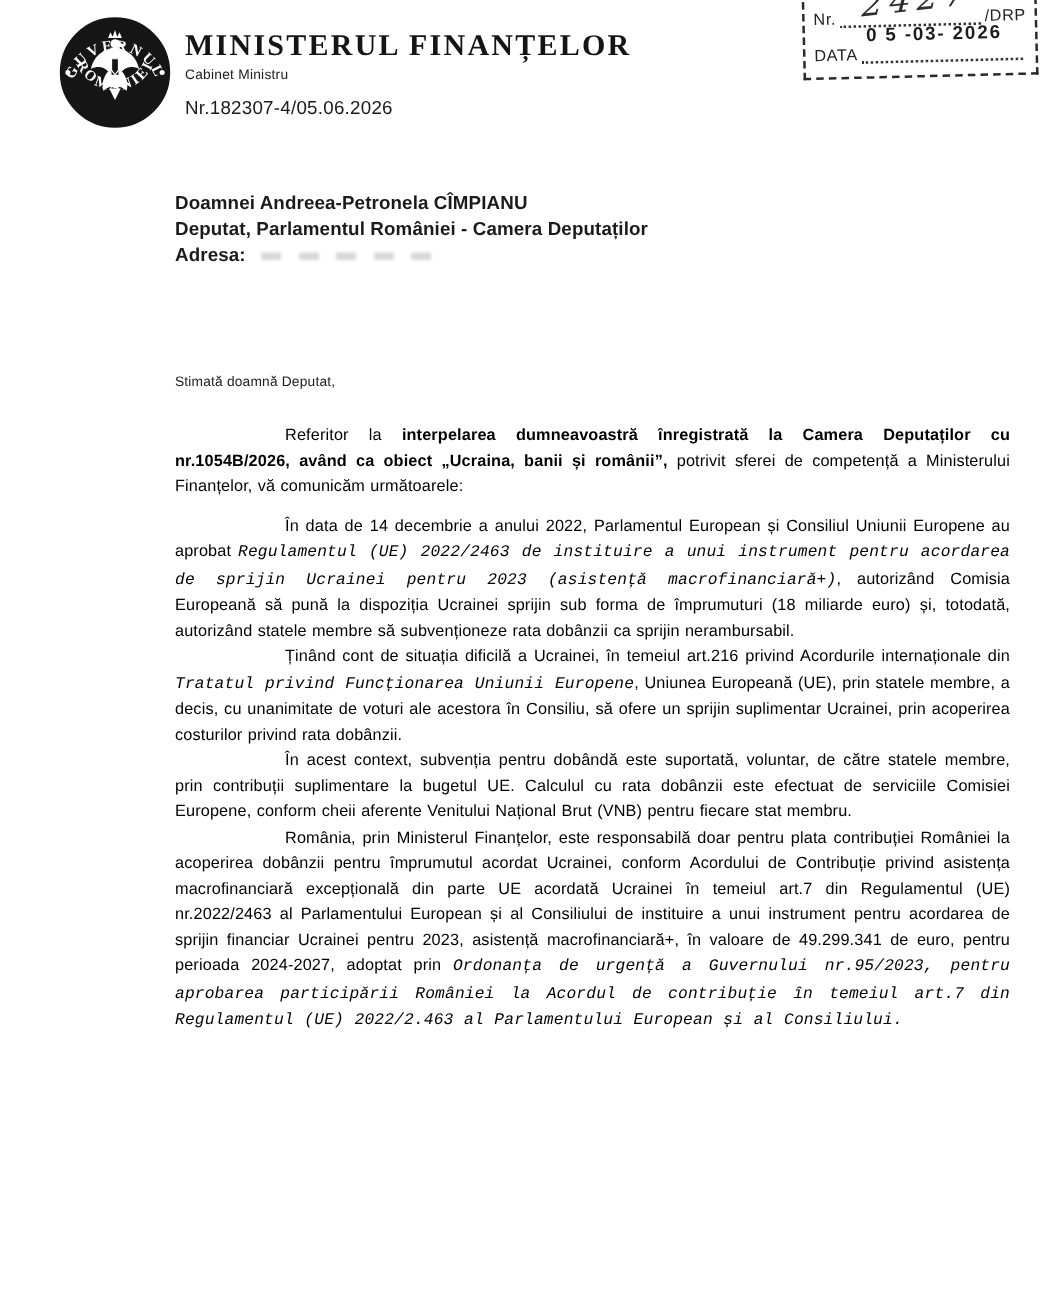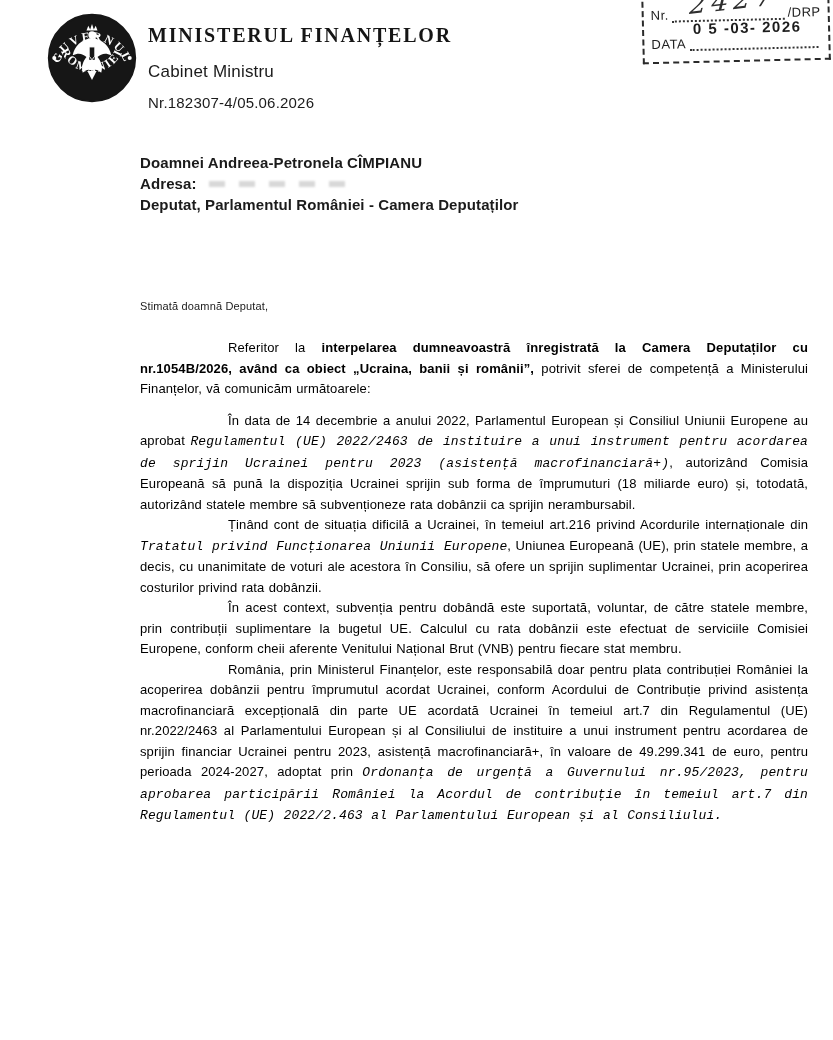--- a/index.html
+++ b/index.html
@@ -5,24 +5,24 @@
   html,body{margin:0;padding:0;}
   body{
     width:833px;height:1040px;background:#ffffff;position:relative;overflow:hidden;
     font-family:"Liberation Sans",sans-serif;color:#1b1b1b;
   }
   .abs{position:absolute;}
   
   #seal{left:46px;top:12px;width:92px;height:92px;}
   #header-text{left:148px;top:24px;}
   .ministry{
-    font-family:"Liberation Serif",serif;font-size:20px;font-weight:700;
+    font-family:"Liberation Serif",serif;font-size:24px;font-weight:700;
     letter-spacing:1.8px;color:#151515;margin:0;
   }
-  .office{font-size:17px;font-weight:400;margin-top:15px;letter-spacing:0.2px;}
+  .office{font-size:11px;font-weight:400;margin-top:3px;letter-spacing:0.2px;}
   .regnum{font-size:15px;font-weight:400;margin-top:12px;letter-spacing:0.2px;}
   
   #stamp{
     left:642px;top:-10px;width:188px;height:72px;
     border:2px dashed #2a2a2a;transform:rotate(-1.4deg);
     box-sizing:border-box;padding:14px 7px 4px 7px;
   }
   .stamp-row{display:flex;align-items:flex-end;font-size:13px;letter-spacing:0.5px;color:#222;}
   .stamp-row .leader{flex:1;border-bottom:2px dotted #333;height:13px;margin:0 3px;position:relative;}
   .stamp-hand{
@@ -104,25 +104,25 @@
   <div class="stamp-row second">
     <span>DATA</span>
     <span class="leader">
       <span class="stamp-date">0 5 -03- 2026</span>
     </span>
   </div>
 </div>
 
 <div class="abs" id="recipient">
   <div>Doamnei Andreea-Petronela CÎMPIANU</div>
+  <div>Deputat, Parlamentul României - Camera Deputaților</div>
   <div id="address-line">
     <span>Adresa:</span>
     <span class="redacted"></span>
   </div>
-  <div>Deputat, Parlamentul României - Camera Deputaților</div>
 </div>
 
 <div class="abs" id="salutation">Stimată doamnă Deputat,</div>
 
 <div class="abs" id="letter-body">
     <p class="first-para"><span>Referitor la </span><span class="bold">interpelarea dumneavoastră înregistrată la Camera Deputaților cu nr.1054B/2026, având ca obiect „Ucraina, banii și românii”,</span><span> potrivit sferei de competență a Ministerului Finanțelor, vă comunicăm următoarele:</span></p>
     <p><span>În data de 14 decembrie a anului 2022, Parlamentul European și Consiliul Uniunii Europene au aprobat </span><span class="italic">Regulamentul (UE) 2022/2463 de instituire a unui instrument pentru acordarea de sprijin Ucrainei pentru 2023 (asistență macrofinanciară+)</span><span>, autorizând Comisia Europeană să pună la dispoziția Ucrainei sprijin sub forma de împrumuturi (18 miliarde euro) și, totodată, autorizând statele membre să subvenționeze rata dobânzii ca sprijin nerambursabil.</span></p>
     <p><span>Ținând cont de situația dificilă a Ucrainei, în temeiul art.216 privind Acordurile internaționale din </span><span class="italic">Tratatul privind Funcționarea Uniunii Europene</span><span>, Uniunea Europeană (UE), prin statele membre, a decis, cu unanimitate de voturi ale acestora în Consiliu, să ofere un sprijin suplimentar Ucrainei, prin acoperirea costurilor privind rata dobânzii.</span></p>
     <p><span>În acest context, subvenția pentru dobândă este suportată, voluntar, de către statele membre, prin contribuții suplimentare la bugetul UE. Calculul cu rata dobânzii este efectuat de serviciile Comisiei Europene, conform cheii aferente Venitului Național Brut (VNB) pentru fiecare stat membru.</span></p>
     <p><span>România, prin Ministerul Finanțelor, este responsabilă doar pentru plata contribuției României la acoperirea dobânzii pentru împrumutul acordat Ucrainei, conform Acordului de Contribuție privind asistența macrofinanciară excepțională din parte UE acordată Ucrainei în temeiul art.7 din Regulamentul (UE) nr.2022/2463 al Parlamentului European și al Consiliului de instituire a unui instrument pentru acordarea de sprijin financiar Ucrainei pentru 2023, asistență macrofinanciară+, în valoare de 49.299.341 de euro, pentru perioada 2024-2027, adoptat prin </span><span class="italic">Ordonanța de urgență a Guvernului nr.95/2023, pentru aprobarea participării României la Acordul de contribuție în temeiul art.7 din Regulamentul (UE) 2022/2.463 al Parlamentului European și al Consiliului.</span></p>

